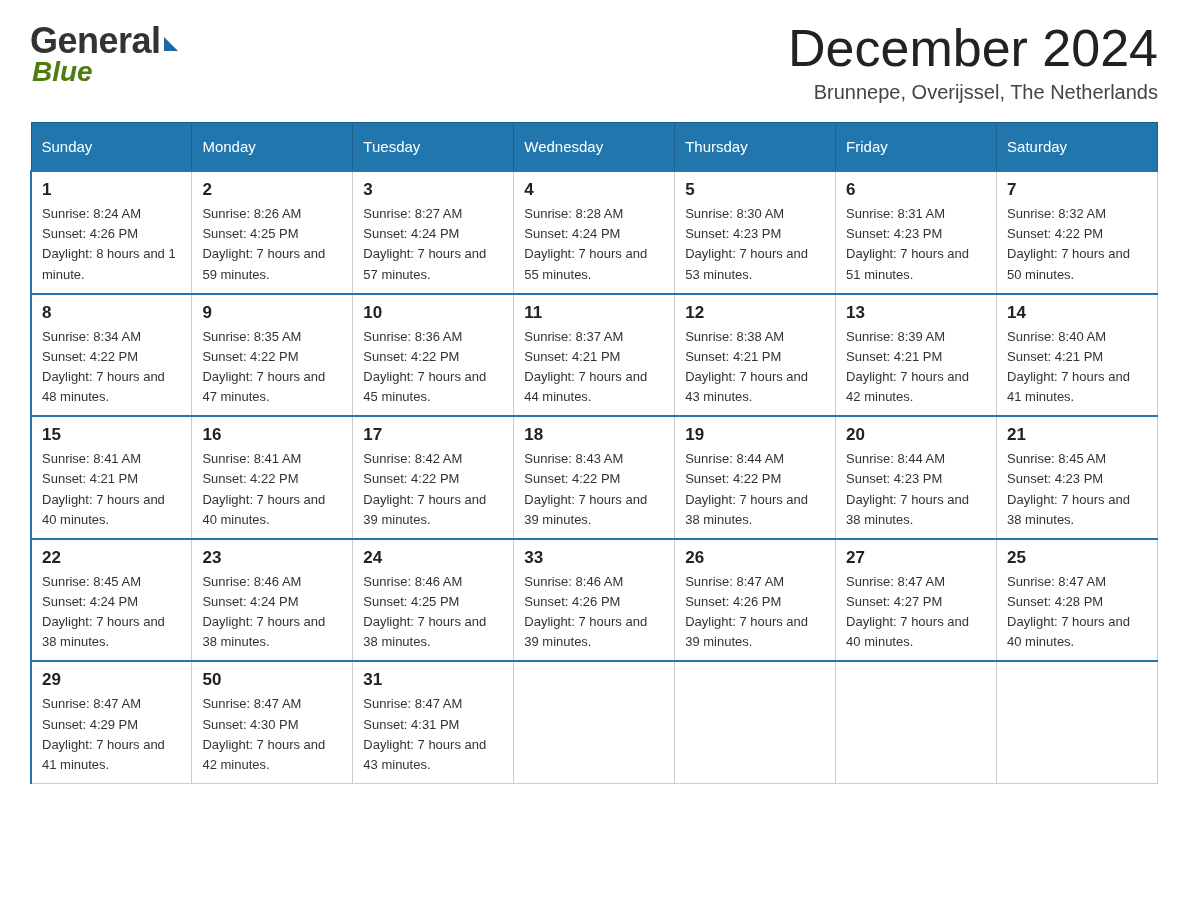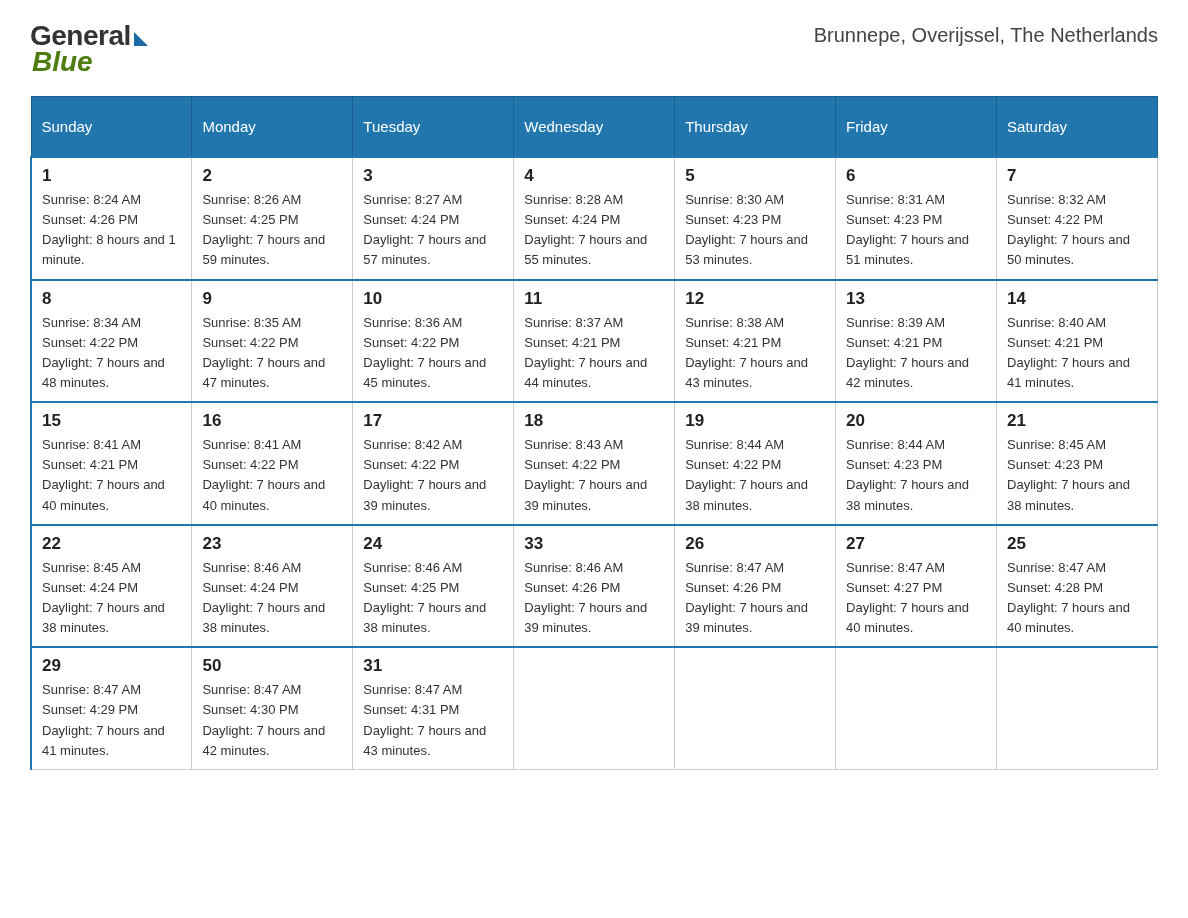--- a/index.html
+++ b/index.html
@@ -19,21 +19,21 @@
     .logo {
       display: flex;
       flex-direction: column;
       align-items: flex-start;
     }
     .logo-top {
       display: flex;
       align-items: center;
     }
     .logo-general {
-      font-size: 28px;
+      font-size: 36px;
       font-weight: bold;
       color: #333;
       letter-spacing: -0.5px;
     }
     .logo-triangle {
       width: 0;
       height: 0;
       border-left: 14px solid #1a6aa8;
       border-top: 14px solid transparent;
       border-bottom: 0px solid transparent;
@@ -65,21 +65,21 @@
     table {
       width: 100%;
       border-collapse: collapse;
       table-layout: fixed;
     }
     th {
       background-color: #2176ae;
       color: #fff;
       font-size: 15px;
       font-weight: normal;
-      padding: 21px 10px;
+      padding: 15px 10px;
       text-align: left;
       border: 1px solid #1a5f8e;
     }
     td {
       vertical-align: top;
       border: 1px solid #ccc;
       padding: 8px 10px;
       font-size: 13px;
       color: #333;
       height: 105px;
@@ -114,20 +114,21 @@
 
 <div class="header">
   <div class="logo">
     <div class="logo-top">
       <span class="logo-general">General</span>
       <div class="logo-triangle"></div>
     </div>
     <span class="logo-blue">Blue</span>
   </div>
   <div class="title-block">
+    <div class="month-title">December 2024</div>
     <div class="location">Brunnepe, Overijssel, The Netherlands</div>
   </div>
 </div>
 
 <table>
   <thead>
     <tr>
     <th>Sunday</th>
         <th>Monday</th>
         <th>Tuesday</th>

